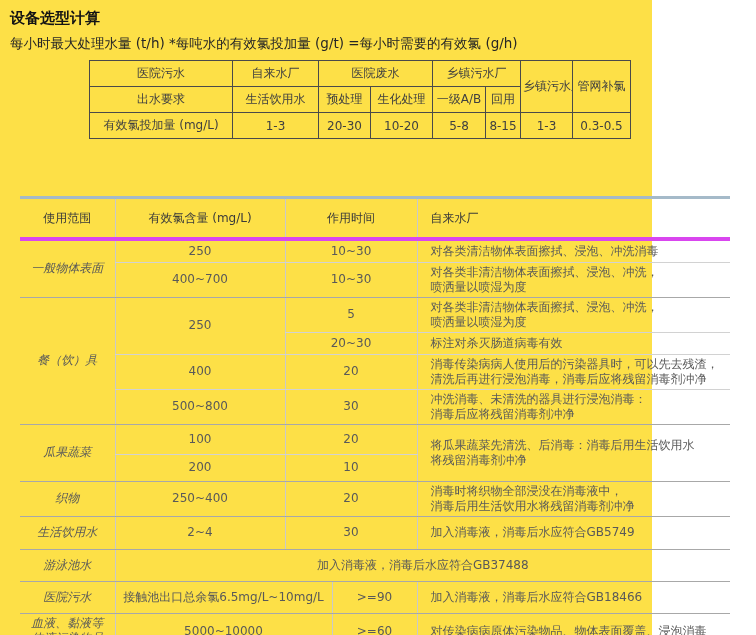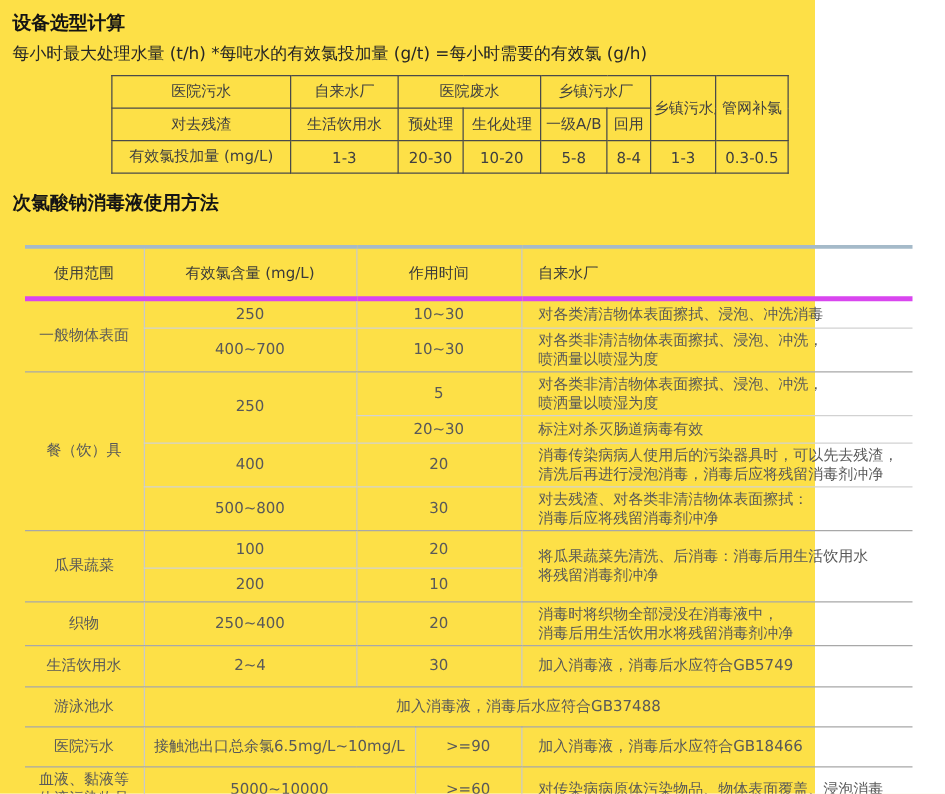--- a/index.html
+++ b/index.html
@@ -50,21 +50,21 @@
     height:34px;color:#3a3a3a;
     border-top:3px solid #a5bac9;
     border-bottom:4px solid #d946ef;
   }
   .t2 td.vl{border-left:1px solid #c9c9c9;text-align:center;}
   .t2 td.gb{border-bottom:1px solid #a8a8a8;}
   .t2 td.mth{
     text-align:left;padding:2px 6px 2px 13px;
     white-space:pre-line;
   }
-  .t2 td.scope{white-space:pre-line;}
+  .t2 td.scope{white-space:pre-line;font-style:italic;}
 </style>
 </head>
 <body>
 
 <div class="page">
 
   <h1 id="title1" class="sec-title">设备选型计算</h1>
 
   <div id="formula">每小时最大处理水量 (t/h) *每吨水的有效氯投加量 (g/t) =每小时需要的有效氯 (g/h)</div>
 
@@ -82,41 +82,40 @@
     <tbody>
         <tr>
       <td>医院污水</td>
       <td>自来水厂</td>
       <td colspan="2">医院废水</td>
       <td colspan="2">乡镇污水厂</td>
       <td rowspan="2">乡镇污水厂</td>
       <td rowspan="2">管网补氯</td>
     </tr>
     <tr>
-      <td>对去残渣</td>
+      <td>出水要求</td>
       <td>生活饮用水</td>
       <td>预处理</td>
       <td>生化处理</td>
       <td>一级A/B</td>
       <td>回用</td>
     </tr>
     <tr>
       <td>有效氯投加量 (mg/L)</td>
       <td>1-3</td>
       <td>20-30</td>
       <td>10-20</td>
       <td>5-8</td>
-      <td>8-4</td>
+      <td>8-15</td>
       <td>1-3</td>
       <td>0.3-0.5</td>
     </tr>
   </tbody>
     </table>
 
-  <h2 id="title2" class="sec-title">次氯酸钠消毒液使用方法</h2>
 
   <table class="t2">
     <colgroup>
       <col style="width:95px">
         <col style="width:170px">
         <col style="width:47px">
       <col style="width:85px">
         <col style="width:313px">
     </colgroup>
 
@@ -154,21 +153,21 @@
     </tr>
     <tr style="height:32px">
       <td class="vl">400</td>
       <td class="vl" colspan="2">20</td>
       <td class="vl mth">消毒传染病病人使用后的污染器具时，可以先去残渣，
 清洗后再进行浸泡消毒，消毒后应将残留消毒剂冲净</td>
     </tr>
     <tr style="height:32px">
       <td class="vl gb">500~800</td>
       <td class="vl gb" colspan="2">30</td>
-      <td class="vl mth gb">对去残渣、对各类非清洁物体表面擦拭：
+      <td class="vl mth gb">冲洗消毒、未清洗的器具进行浸泡消毒：
 消毒后应将残留消毒剂冲净</td>
     </tr>
 
     <tr style="height:30px">
       <td rowspan="2" class="scope gb">瓜果蔬菜</td>
       <td class="vl">100</td>
       <td class="vl" colspan="2">20</td>
       <td rowspan="2" class="vl mth gb">将瓜果蔬菜先清洗、后消毒：消毒后用生活饮用水
 将残留消毒剂冲净</td>
     </tr>

